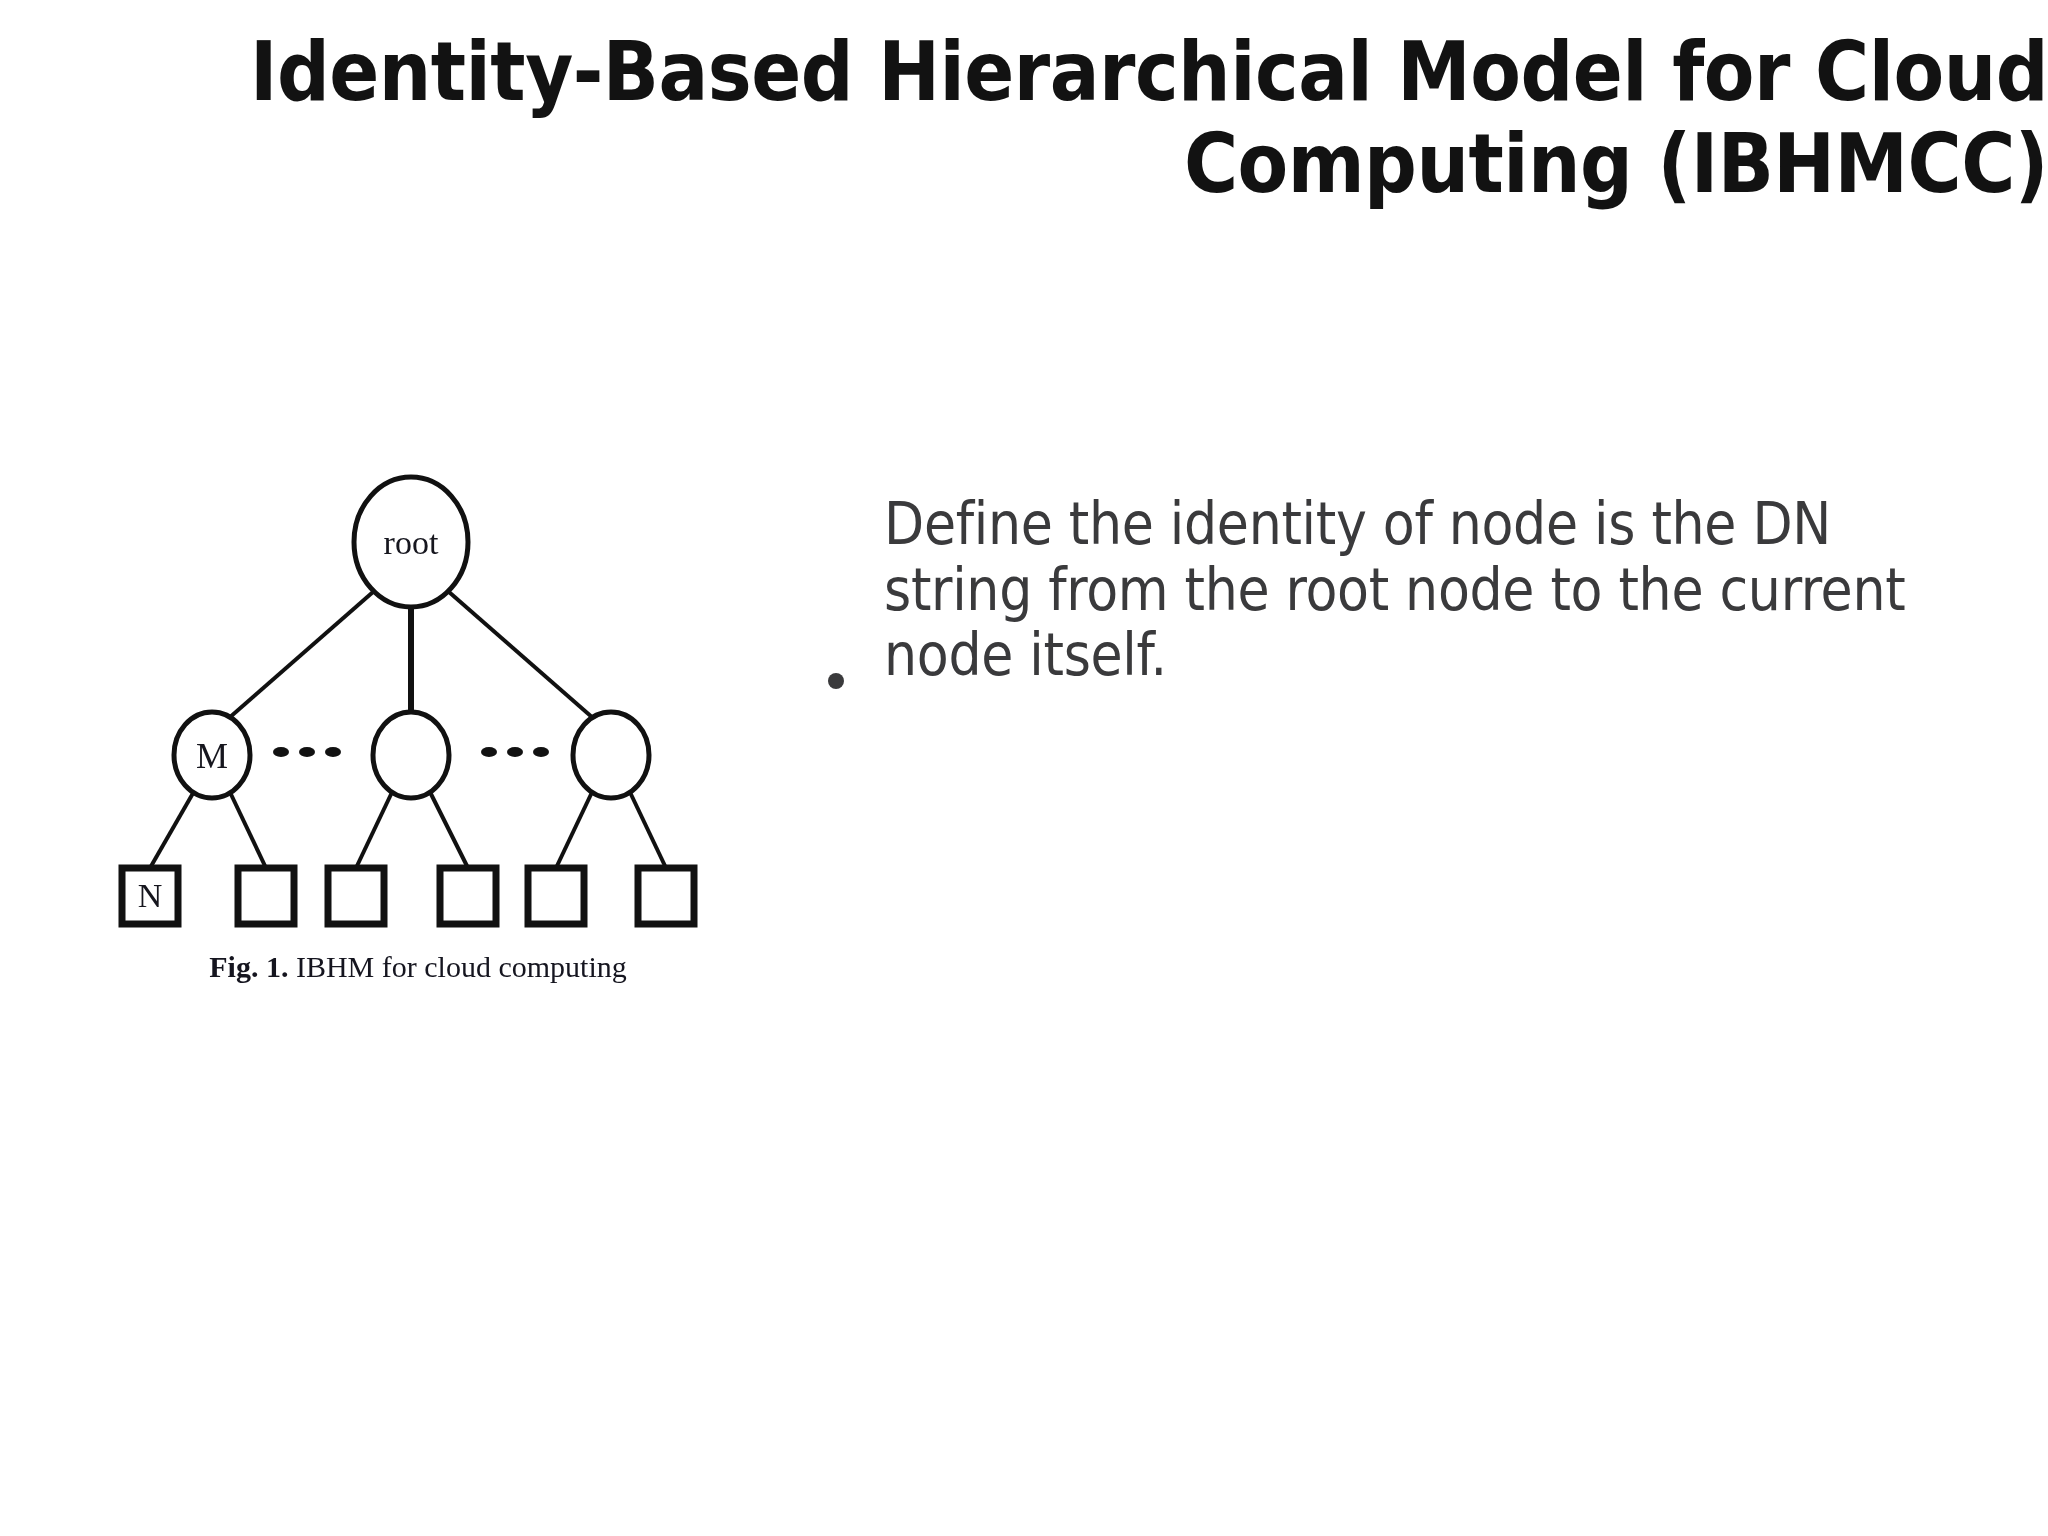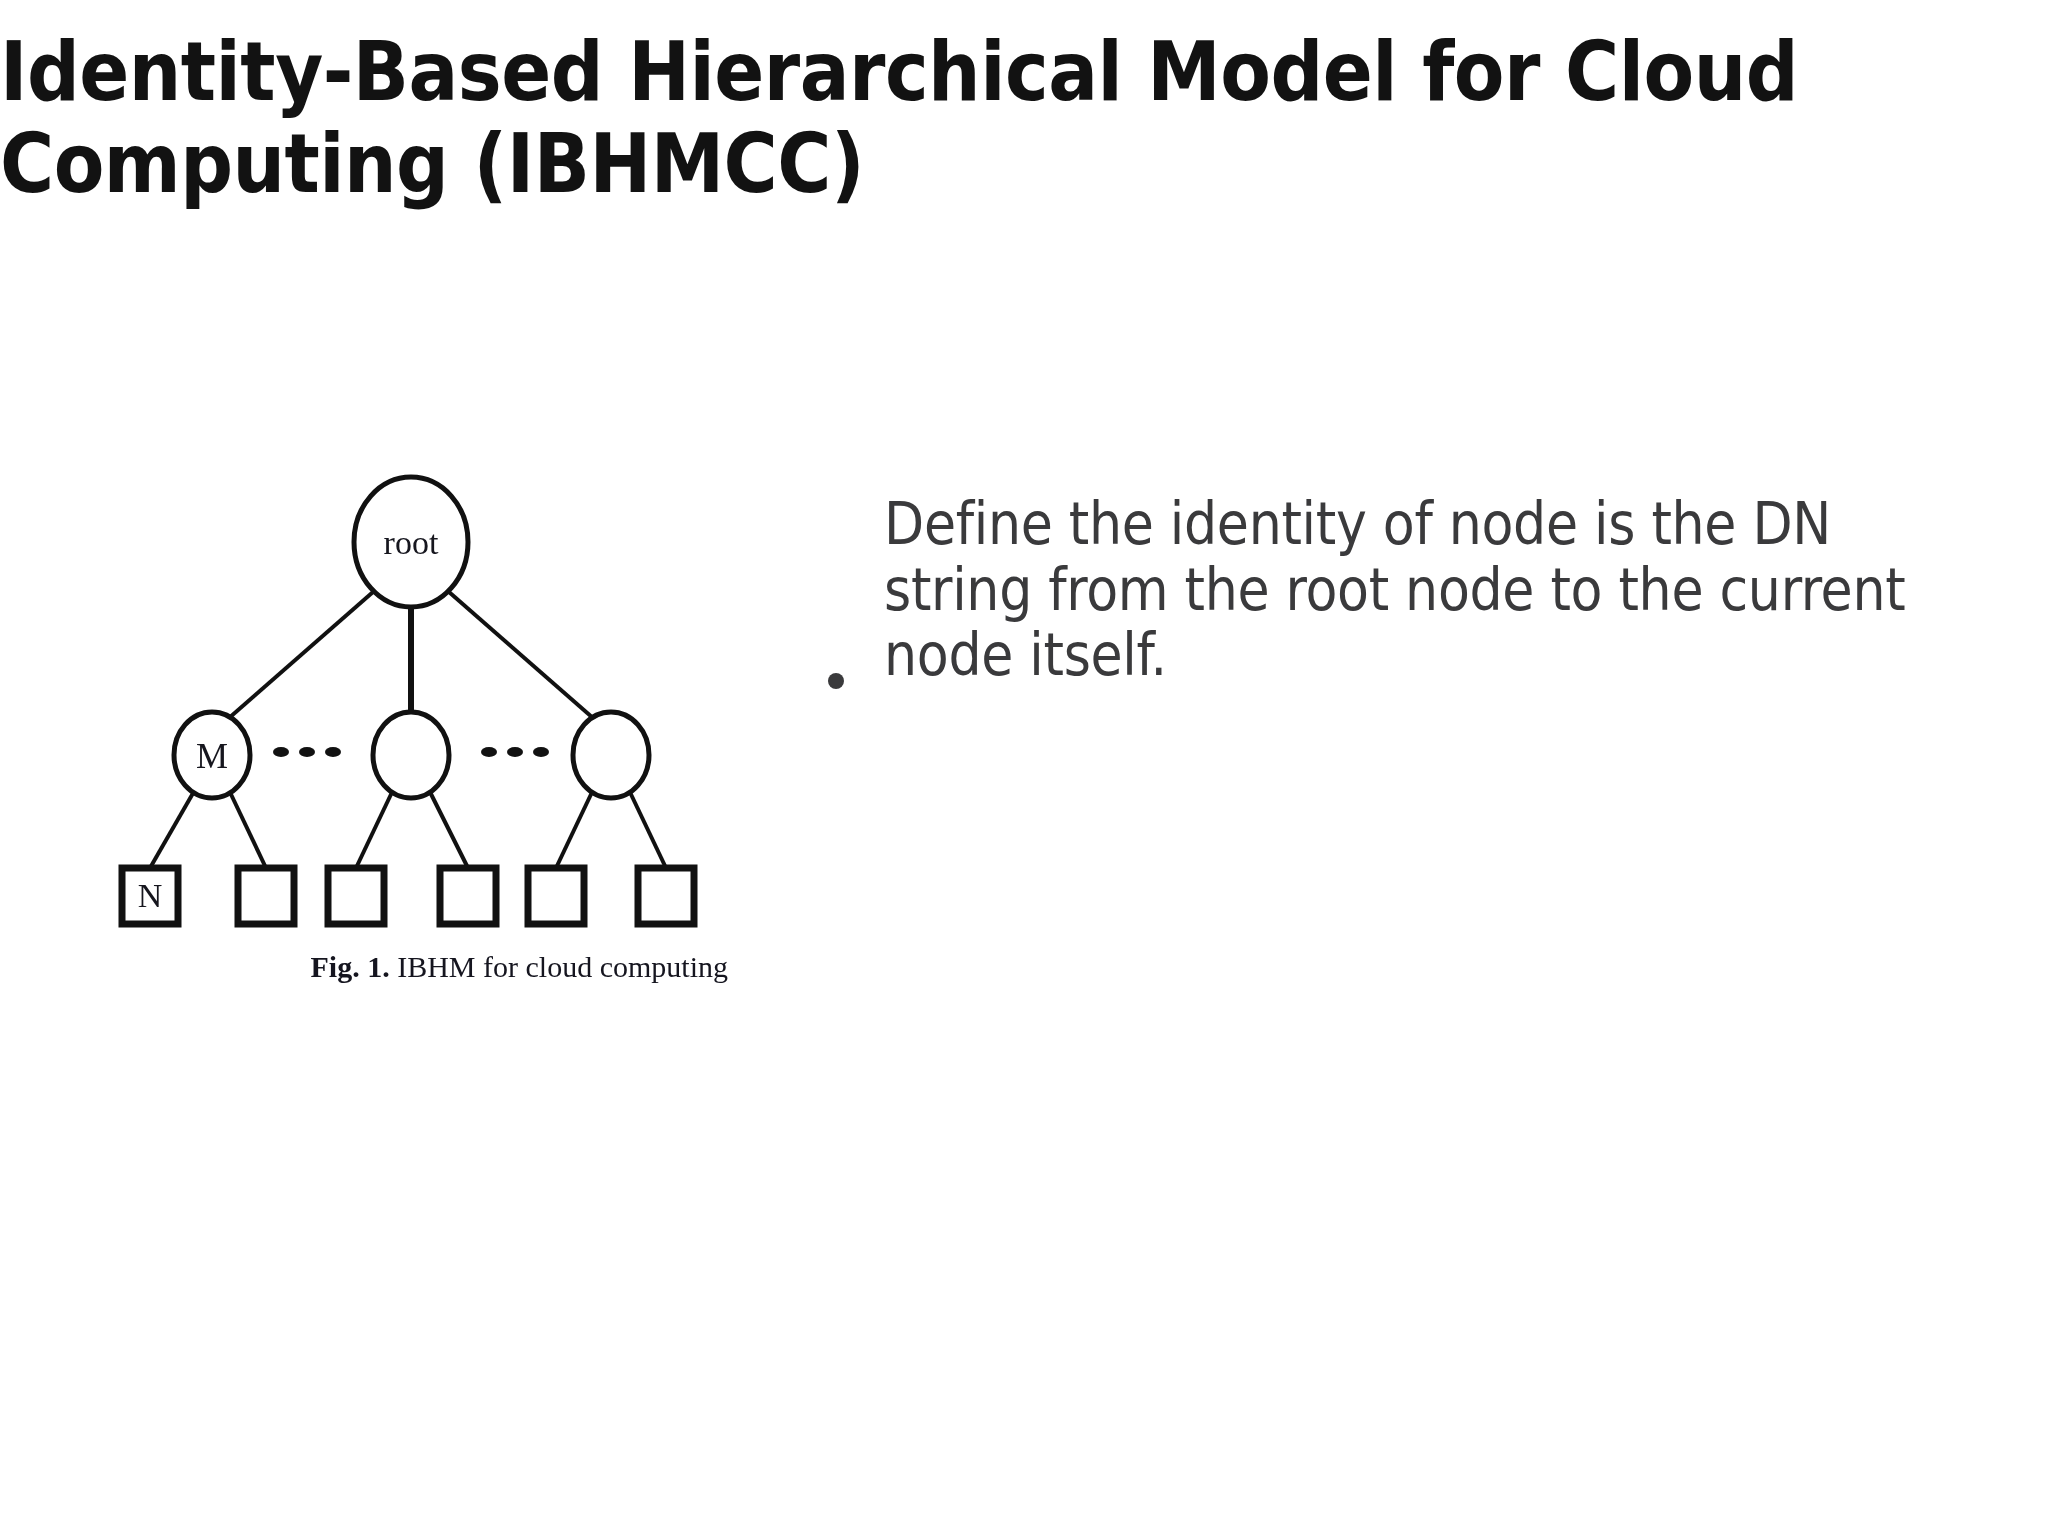--- a/index.html
+++ b/index.html
@@ -16,21 +16,21 @@
     font-family: "DejaVu Sans", sans-serif;
     color: #1a1a1a;
   }
 
   
   #slide-title {
     position: absolute;
     left: 0;
     top: 26px;
     width: 2048px;
-    text-align: left;
+    text-align: right;
     font-family: "DejaVu Sans", sans-serif;
     font-weight: bold;
     font-size: 82px;
     line-height: 1.12;
     letter-spacing: -0.5px;
     color: #121212;
     font-stretch: condensed;
   }
   #slide-title .tline {
     display: block;
@@ -48,21 +48,21 @@
   #tree-svg {
     position: absolute;
     left: 0;
     top: 0;
   }
   #figure-caption {
     position: absolute;
     left: 0;
     top: 480px;
     width: 620px;
-    text-align: right;
+    text-align: center;
     font-family: "Liberation Serif", "DejaVu Serif", serif;
     font-size: 30px;
     color: #15151f;
     white-space: nowrap;
   }
   #figure-caption .capstrong {
     font-weight: bold;
   }
 
   

